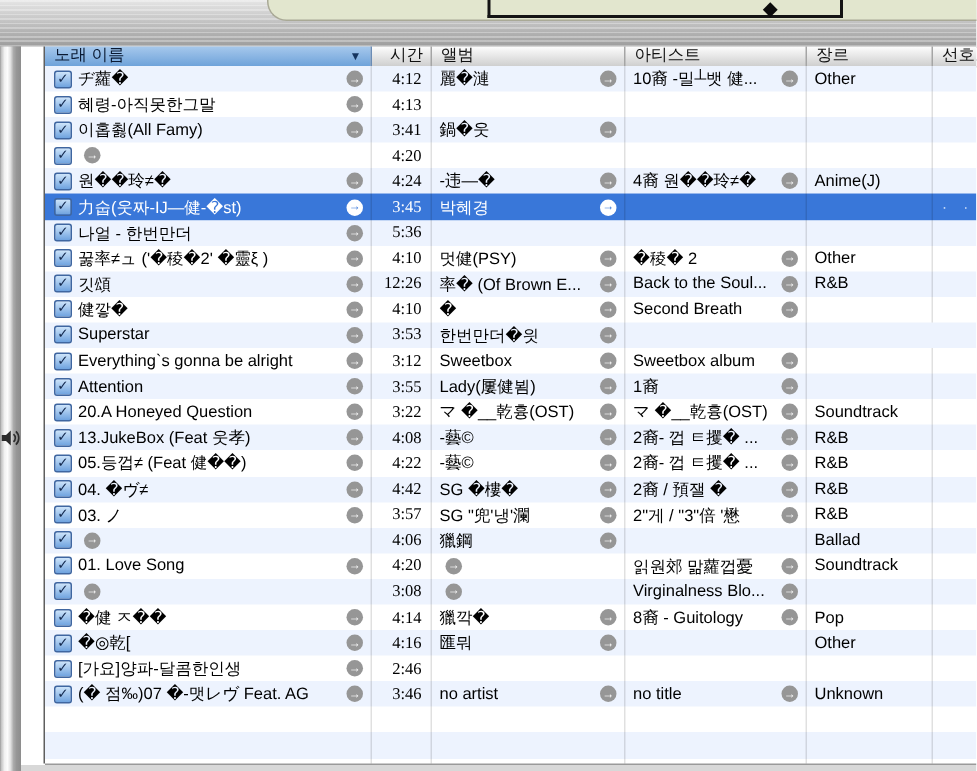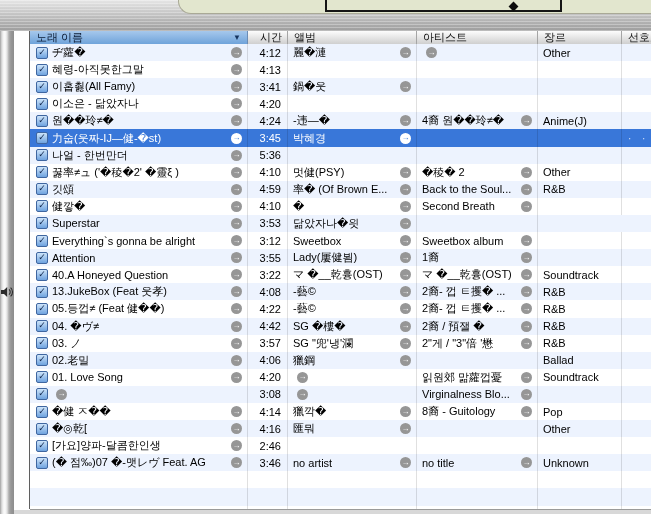--- a/index.html
+++ b/index.html
@@ -73,21 +73,21 @@
     overflow:hidden;border-bottom:1px solid #9a9a9a;
   }
   .row{height:17.1px;align-items:center;}
   .row.stripe{background:#edf3fe;}
   .row.selected{background:#3977d9;color:#fff;}
   .cell{
     height:100%;display:flex;align-items:center;overflow:hidden;
     border-right:1px solid rgba(0,0,0,0.12);
   }
   .cell .txt{flex:1;white-space:nowrap;overflow:hidden;}
-  .cell.num{justify-content:flex-end;padding-right:6px;}
+  .cell.num{justify-content:flex-end;padding-right:6px;font-family:Liberation Serif, serif;}
   .cell.pad{padding-left:5px;}
   .check{
     flex:none;width:10px;height:10px;margin:0 4px 0 6px;
     border:1px solid #3f66a0;border-radius:2px;
     background:linear-gradient(#cde4fa,#6fa3df);
     color:#13284d;font-size:9px;line-height:9px;text-align:center;
     font-weight:bold;
   }
   .arrow{
     flex:none;width:11px;height:11px;border-radius:50%;
@@ -140,20 +140,21 @@
             <div class="check">✓</div>
             <div class="txt">ヂ蘿�</div>
             <div class="arrow">→</div>
           </div>
           <div class="cell num">4:12</div>
           <div class="cell pad">
             <div class="txt">麗�漣</div>
             <div class="arrow">→</div>
           </div>
           <div class="cell pad">
+            <div class="txt">10裔 -밀┴뱃 健...</div>
             <div class="arrow">→</div>
           </div>
           <div class="cell pad">Other</div>
           <div class="cell" style="border-right: none;"></div>
         </div>
         <div class="row">
           <div class="cell">
             <div class="check">✓</div>
             <div class="txt">혜령-아직못한그말</div>
             <div class="arrow">→</div>
@@ -181,21 +182,20 @@
           </div>
           <div class="cell pad">
             <div class="txt"></div>
           </div>
           <div class="cell pad"></div>
           <div class="cell" style="border-right: none;"></div>
         </div>
         <div class="row">
           <div class="cell">
             <div class="check">✓</div>
-            <div class="txt">이소은 - 닮았자나</div>
             <div class="arrow">→</div>
           </div>
           <div class="cell num">4:20</div>
           <div class="cell pad">
             <div class="txt"></div>
           </div>
           <div class="cell pad">
             <div class="txt"></div>
           </div>
           <div class="cell pad"></div>
@@ -271,21 +271,21 @@
           </div>
           <div class="cell pad">Other</div>
           <div class="cell" style="border-right: none;"></div>
         </div>
         <div class="row stripe">
           <div class="cell">
             <div class="check">✓</div>
             <div class="txt">깃頌</div>
             <div class="arrow">→</div>
           </div>
-          <div class="cell num">4:59</div>
+          <div class="cell num">12:26</div>
           <div class="cell pad">
             <div class="txt">率� (Of Brown E...</div>
             <div class="arrow">→</div>
           </div>
           <div class="cell pad">
             <div class="txt">Back to the Soul...</div>
             <div class="arrow">→</div>
           </div>
           <div class="cell pad">R&amp;B</div>
           <div class="cell" style="border-right: none;"></div>
@@ -309,21 +309,21 @@
           <div class="cell" style="border-right: none;"></div>
         </div>
         <div class="row stripe">
           <div class="cell">
             <div class="check">✓</div>
             <div class="txt">Superstar</div>
             <div class="arrow">→</div>
           </div>
           <div class="cell num">3:53</div>
           <div class="cell pad">
-            <div class="txt">닮았자나�읫</div>
+            <div class="txt">한번만더�읫</div>
             <div class="arrow">→</div>
           </div>
           <div class="cell pad">
             <div class="txt"></div>
           </div>
           <div class="cell" style="border-right: none;"></div>
         </div>
         <div class="row">
           <div class="cell">
             <div class="check">✓</div>
@@ -356,21 +356,21 @@
           <div class="cell pad">
             <div class="txt">1裔</div>
             <div class="arrow">→</div>
           </div>
           <div class="cell pad"></div>
           <div class="cell" style="border-right: none;"></div>
         </div>
         <div class="row">
           <div class="cell">
             <div class="check">✓</div>
-            <div class="txt">40.A Honeyed Question</div>
+            <div class="txt">20.A Honeyed Question</div>
             <div class="arrow">→</div>
           </div>
           <div class="cell num">3:22</div>
           <div class="cell pad">
             <div class="txt">マ �__乾흉(OST)</div>
             <div class="arrow">→</div>
           </div>
           <div class="cell pad">
             <div class="txt">マ �__乾흉(OST)</div>
             <div class="arrow">→</div>
@@ -446,21 +446,20 @@
           <div class="cell pad">
             <div class="txt">2"게 / "3"倍 '懋</div>
             <div class="arrow">→</div>
           </div>
           <div class="cell pad">R&amp;B</div>
           <div class="cell" style="border-right: none;"></div>
         </div>
         <div class="row stripe">
           <div class="cell">
             <div class="check">✓</div>
-            <div class="txt">02.老밀</div>
             <div class="arrow">→</div>
           </div>
           <div class="cell num">4:06</div>
           <div class="cell pad">
             <div class="txt">獵鋼</div>
             <div class="arrow">→</div>
           </div>
           <div class="cell pad">
             <div class="txt"></div>
           </div>

